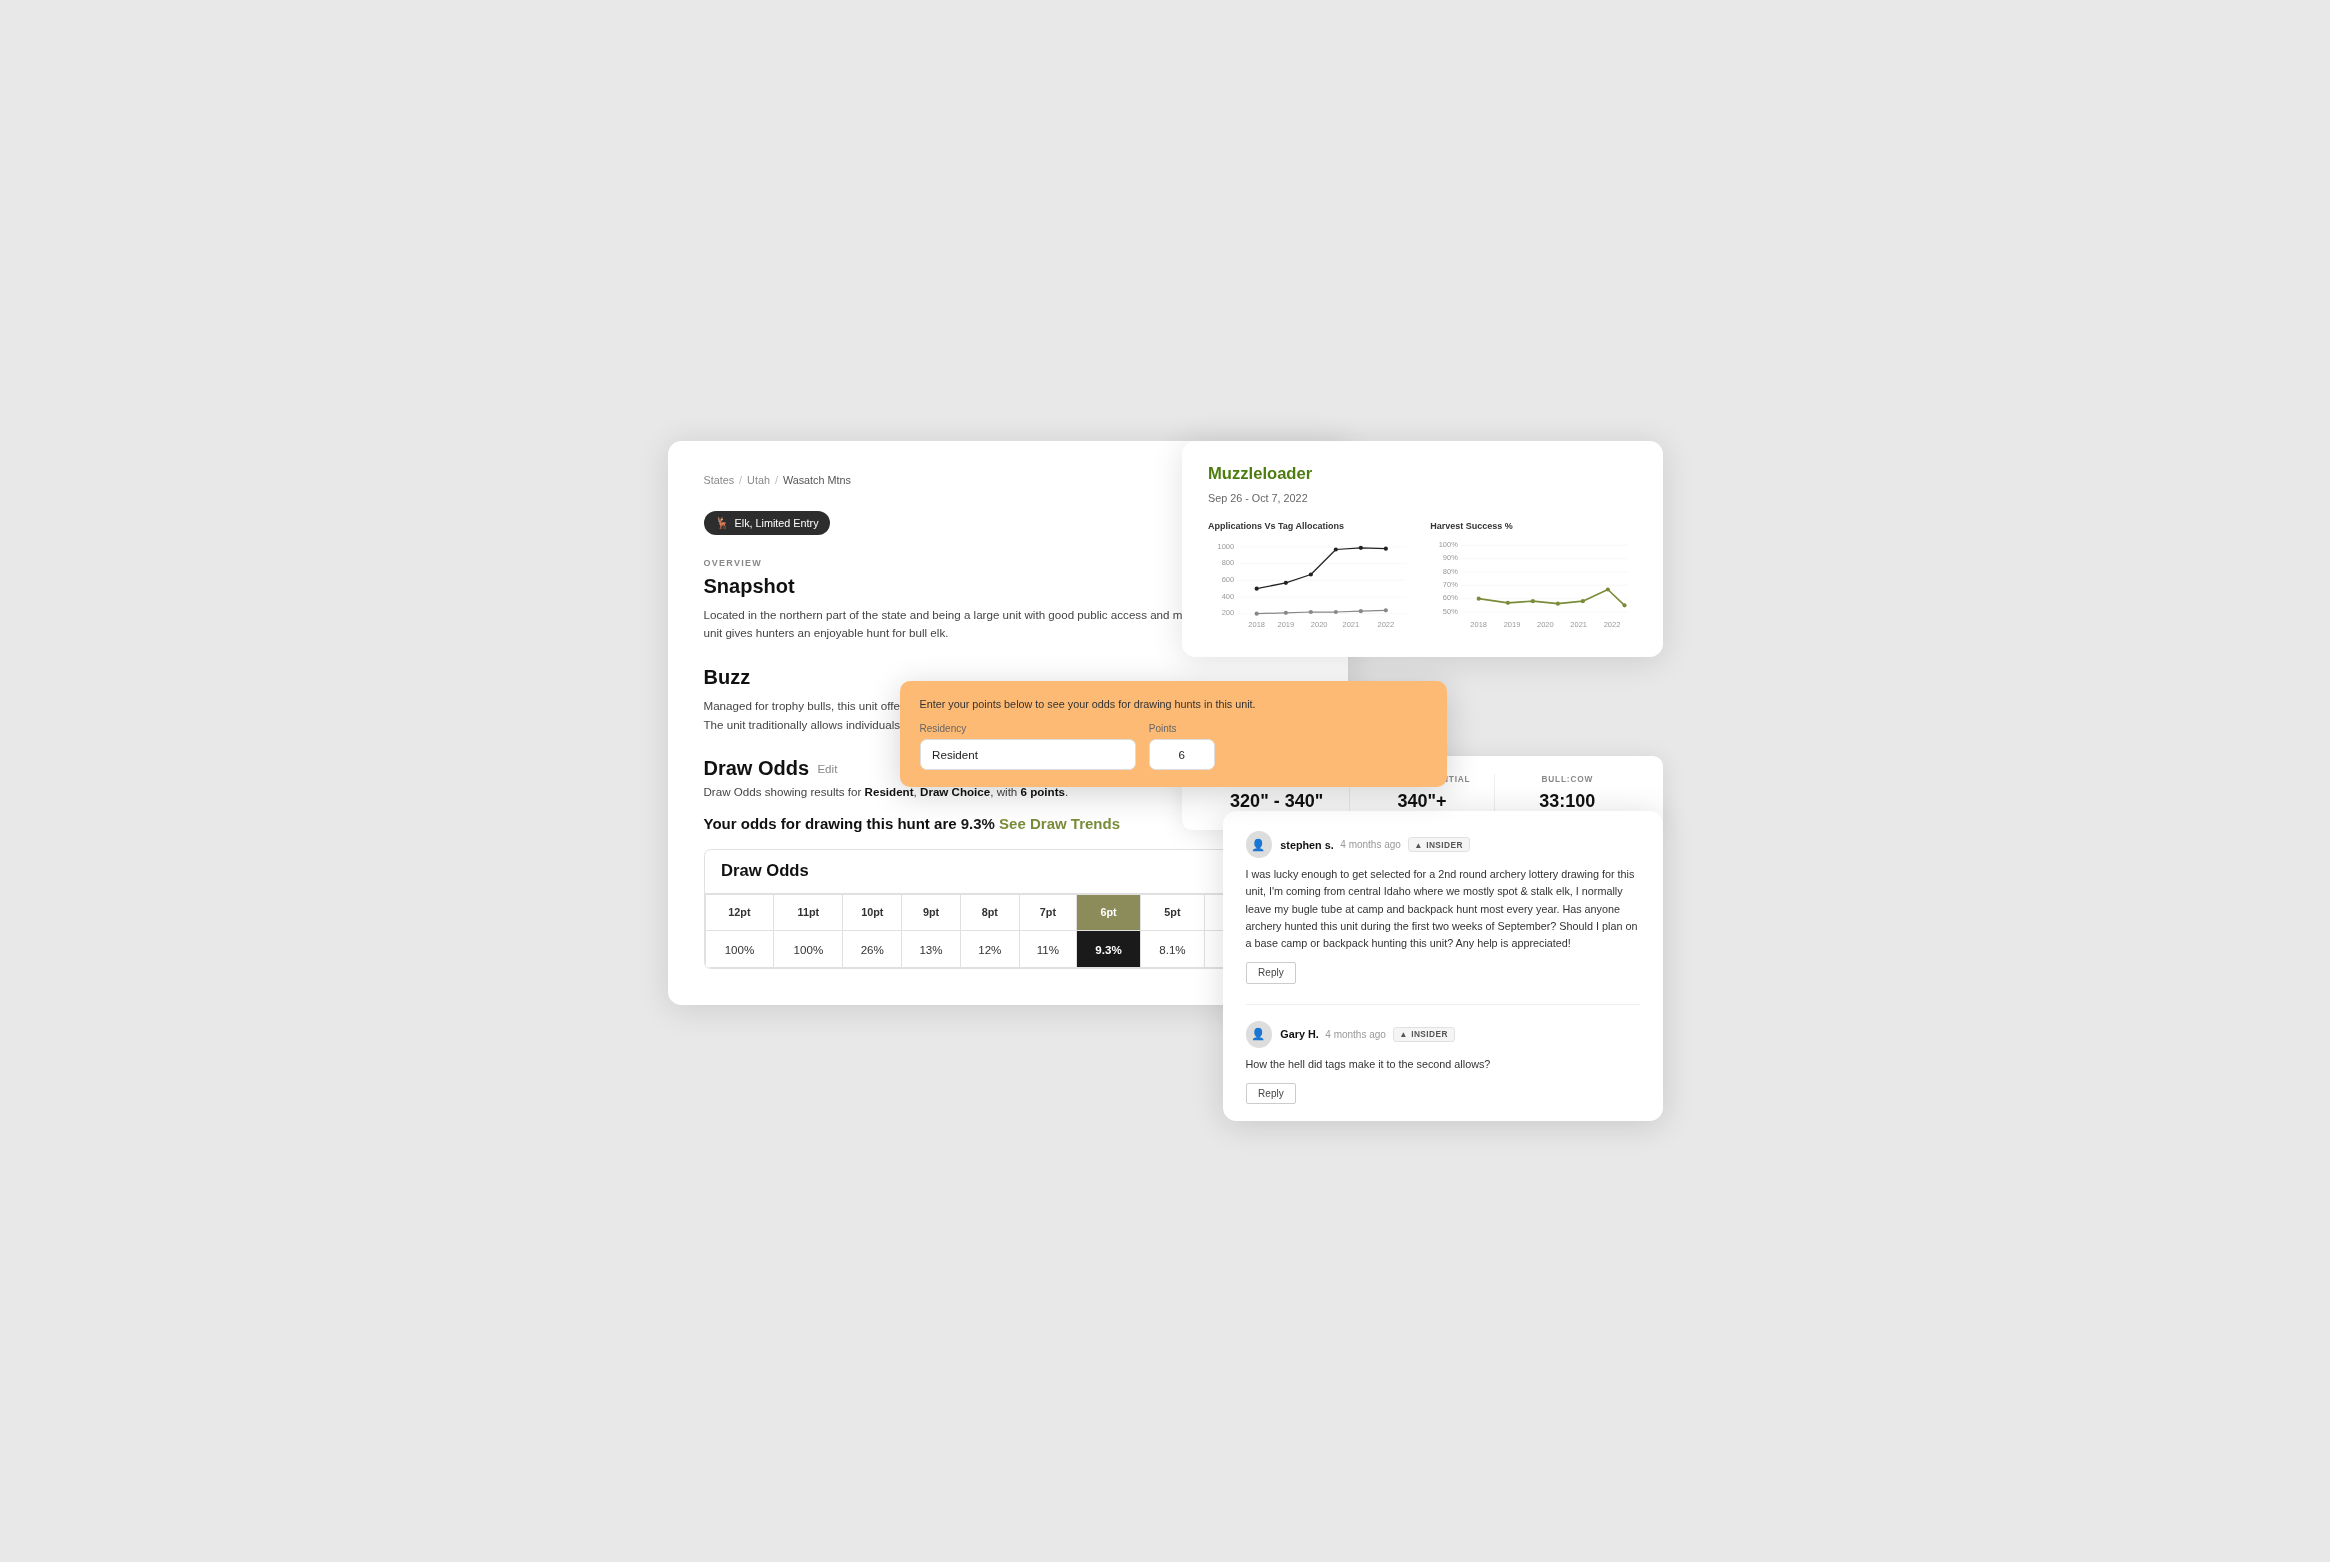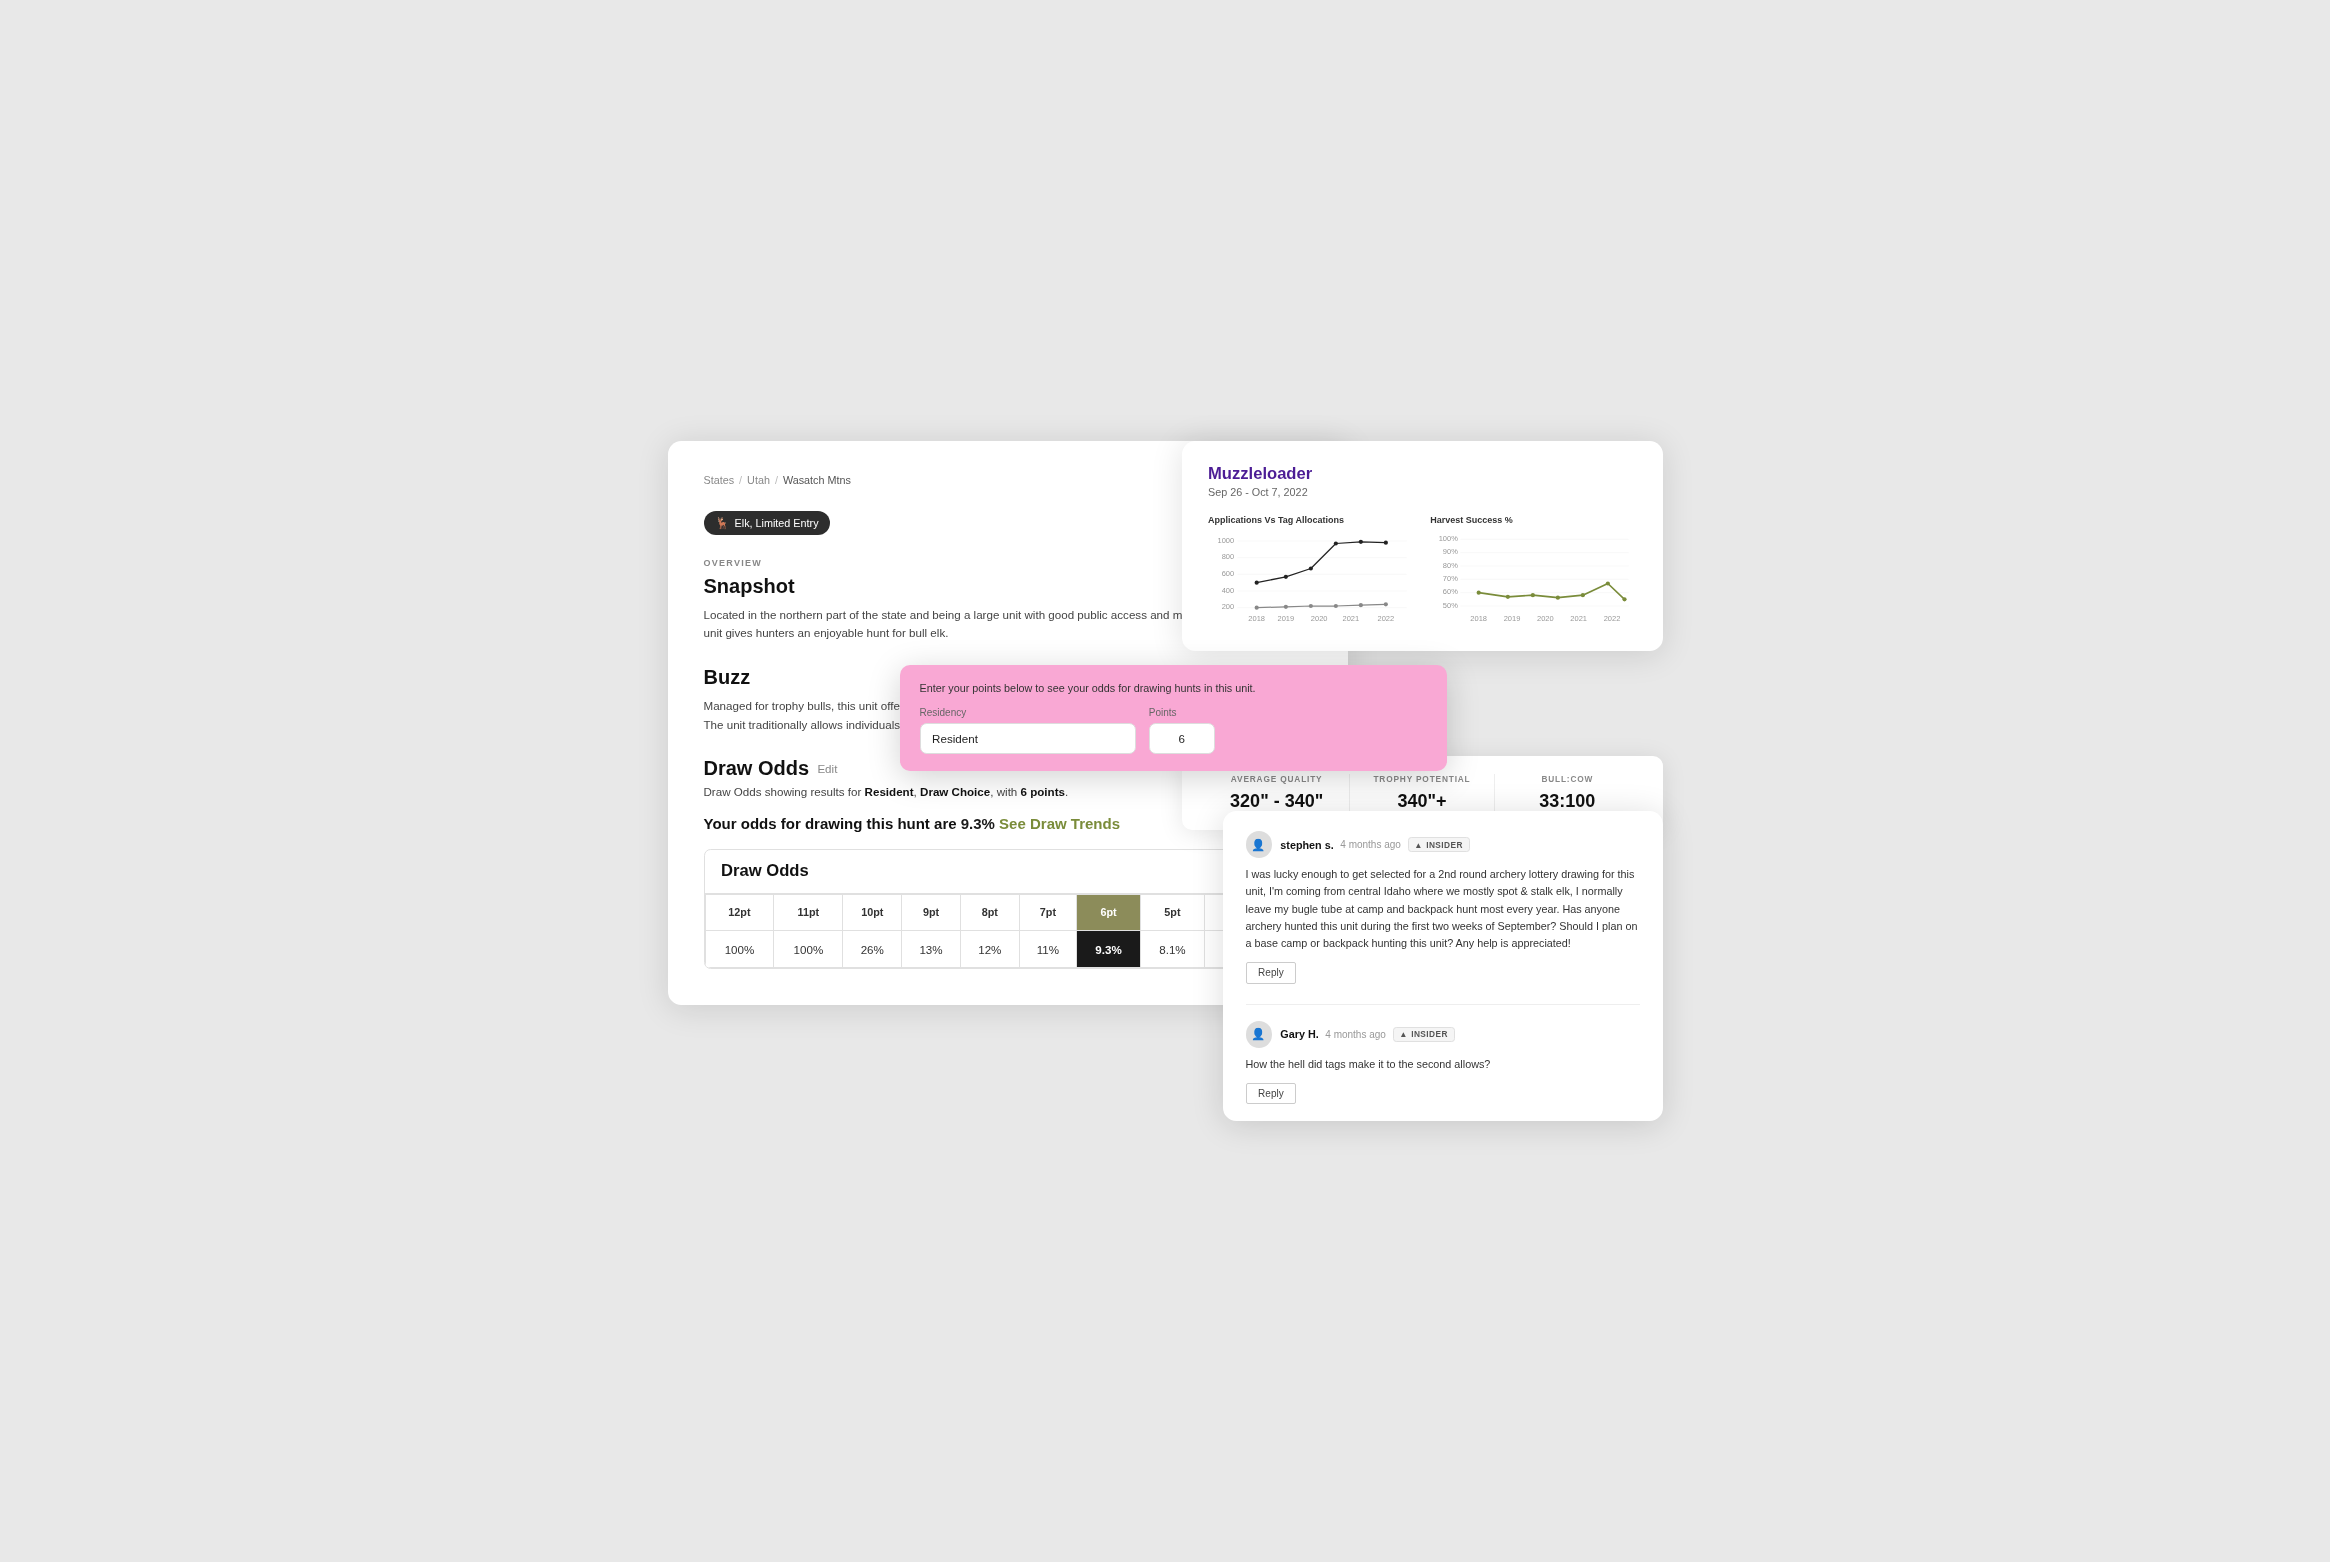--- a/index.html
+++ b/index.html
@@ -177,22 +177,22 @@
       width: 481px;
       background: #fff;
       border-radius: 13.3px;
       padding: 23px 26.5px 20px;
       box-shadow: 0 3.3px 33px rgba(0,0,0,0.12);
       z-index: 2;
     }
     .muzzle-title {
       font-size: 16.6px;
       font-weight: 800;
-      color: #4c1d95;
-      margin-bottom: 2px;
+      color: #4d7c0f;
+      margin-bottom: 8px;
     }
     .muzzle-dates {
       font-size: 10.8px;
       color: #666;
       margin-bottom: 16.6px;
     }
 
     .charts-row {
       display: flex;
       gap: 16.6px;
@@ -212,24 +212,24 @@
       height: 100px;
     }
     svg.chart-svg {
       width: 100%;
       height: 100%;
     }
 
     
     .draw-inputs-card {
       position: absolute;
-      top: 224px;
+      top: 240px;
       left: 232px;
       width: 547px;
-      background: #f9a8d4;
+      background: #fdba74;
       border-radius: 10px;
       padding: 16.6px 20px;
       box-shadow: 0 6.6px 33px rgba(0,0,0,0.18);
       z-index: 5;
     }
     .draw-inputs-text {
       font-size: 10.8px;
       color: #333;
       margin-bottom: 13.3px;
     }

